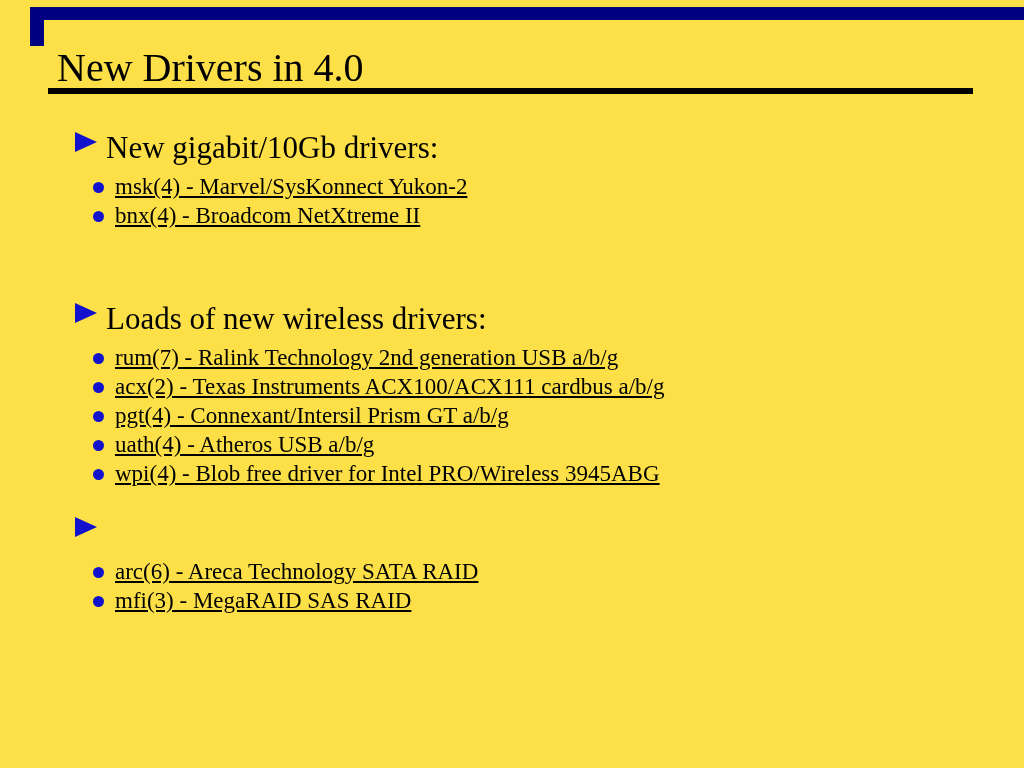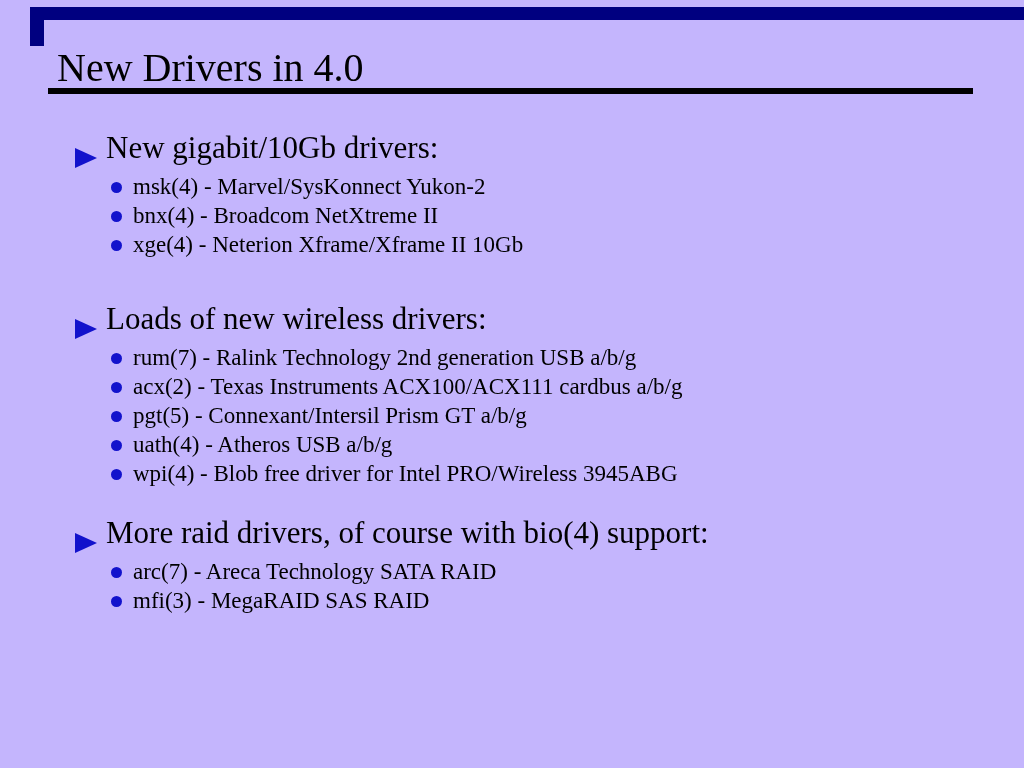--- a/index.html
+++ b/index.html
@@ -1,20 +1,20 @@
 <!DOCTYPE html>
 <html><head>
 <meta charset="utf-8">
 <style>
   html, body { margin: 0; padding: 0; background: #ffffff; }
   .slide {
     position: relative;
     width: 1024px;
     height: 768px;
-    background: #c4b5fd;
+    background: #fde047;
     overflow: hidden;
     font-family: "Liberation Serif", serif;
     color: #000000;
   }
   
   .deco-hbar {
     position: absolute;
     left: 30px; top: 7px;
     width: 994px; height: 13px;
     background: #000080;
@@ -40,40 +40,41 @@
   }
   .section {
     position: absolute;
     left: 0; width: 1024px;
   }
   .section.s1 { top: 130px; }
   .section.s2 { top: 301px; }
   .section.s3 { top: 515px; }
   .heading {
     display: flex;
-    align-items: flex-end;
+    align-items: flex-start;
     gap: 9px;
     padding-left: 75px;
     font-size: 31px;
     height: 36px;
     white-space: nowrap;
   }
   .tri {
     width: 0; height: 0;
     border-top: 10px solid transparent;
     border-bottom: 10px solid transparent;
     border-left: 22px solid #1212cc;
     flex-shrink: 0;
     position: relative;
     top: 2px;
   }
   ul.items {
     list-style: none;
-    margin: 6px 0 0 18px;
+    margin: 6px 0 0 0;
     padding: 0;
+    text-decoration: underline;
   }
   ul.items li {
     display: flex;
     align-items: center;
     gap: 11px;
     padding-left: 93px;
     font-size: 23px;
     line-height: 29px;
     height: 29px;
     white-space: nowrap;
@@ -105,65 +106,60 @@
     </div>
     <ul class="items">
       <li>
         <span class="dot"></span>
         <span>msk(4) - Marvel/SysKonnect Yukon-2</span>
       </li>
       <li>
         <span class="dot"></span>
         <span>bnx(4) - Broadcom NetXtreme II</span>
       </li>
-      <li>
-        <span class="dot"></span>
-        <span>xge(4) - Neterion Xframe/Xframe II 10Gb</span>
-      </li>
     </ul>
   </div>
 
   <div class="section s2">
     <div class="heading">
       <span class="tri"></span>
       <span>Loads of new wireless drivers:</span>
     </div>
     <ul class="items">
       <li>
         <span class="dot"></span>
         <span>rum(7) - Ralink Technology 2nd generation USB a/b/g</span>
       </li>
       <li>
         <span class="dot"></span>
         <span>acx(2) - Texas Instruments ACX100/ACX111 cardbus a/b/g</span>
       </li>
       <li>
         <span class="dot"></span>
-        <span>pgt(5) - Connexant/Intersil Prism GT a/b/g</span>
+        <span>pgt(4) - Connexant/Intersil Prism GT a/b/g</span>
       </li>
       <li>
         <span class="dot"></span>
         <span>uath(4) - Atheros USB a/b/g</span>
       </li>
       <li>
         <span class="dot"></span>
         <span>wpi(4) - Blob free driver for Intel PRO/Wireless 3945ABG</span>
       </li>
     </ul>
   </div>
 
   <div class="section s3">
     <div class="heading">
       <span class="tri"></span>
-      <span>More raid drivers, of course with bio(4) support:</span>
     </div>
     <ul class="items">
       <li>
         <span class="dot"></span>
-        <span>arc(7) - Areca Technology SATA RAID</span>
+        <span>arc(6) - Areca Technology SATA RAID</span>
       </li>
       <li>
         <span class="dot"></span>
         <span>mfi(3) - MegaRAID SAS RAID</span>
       </li>
     </ul>
   </div>
 
 </div>
 

